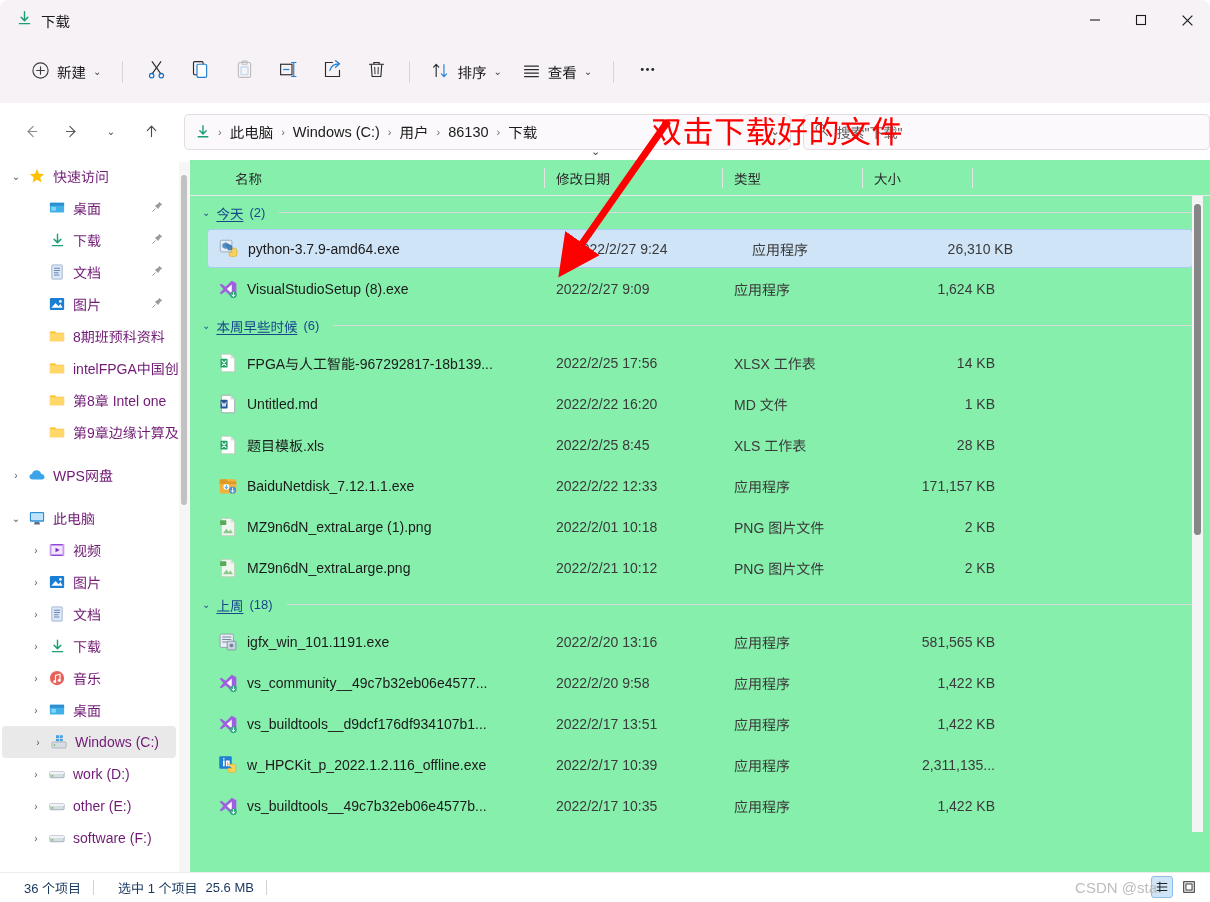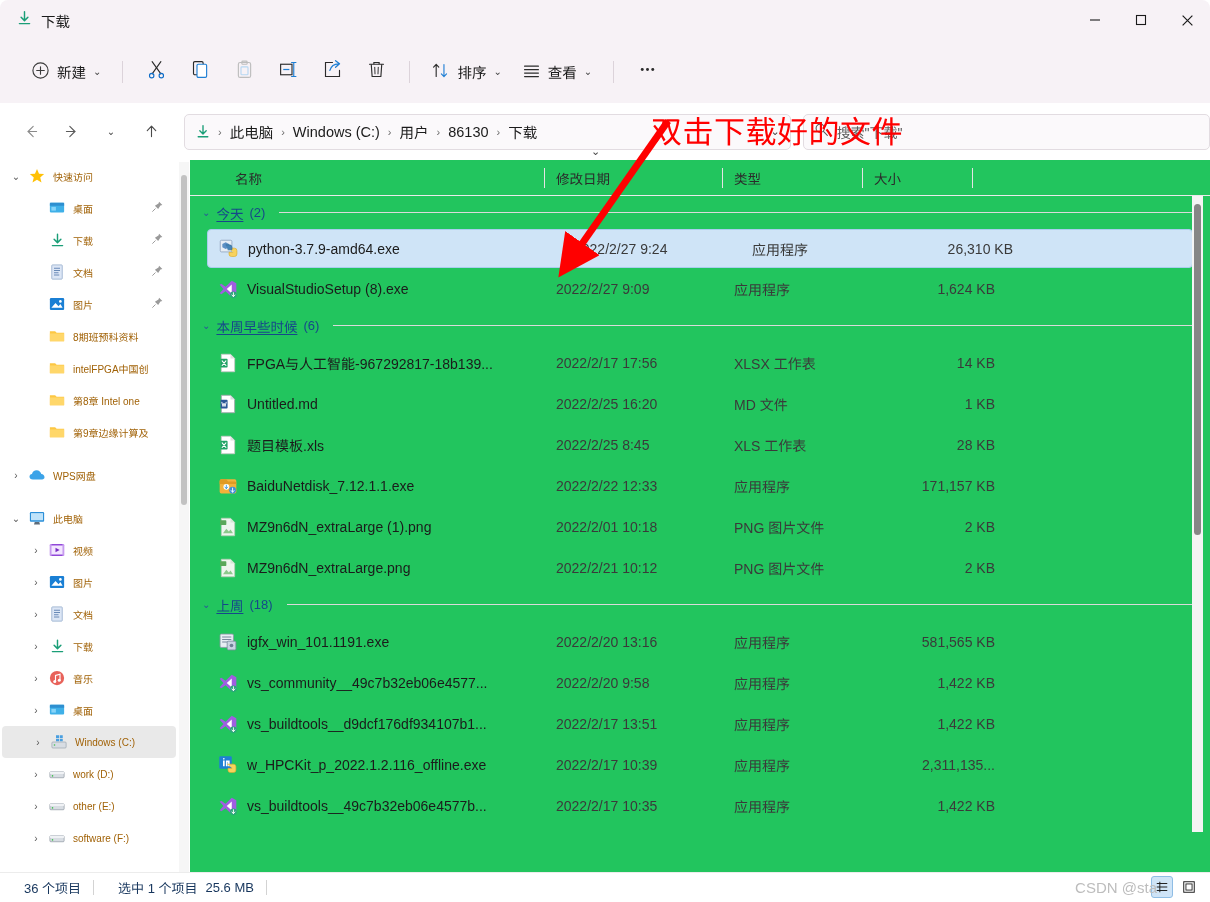--- a/index.html
+++ b/index.html
@@ -136,21 +136,21 @@
   .sb-twist {
     width: 20px; min-width: 20px; text-align: center;
     font-size: 10px; color: #5a5a5a;
   }
   .sb-ico {
     width: 22px; min-width: 22px; height: 18px;
     display: flex; align-items: center; justify-content: center;
     margin-right: 5px;
   }
   .sb-label {
-    font-size: 10px; color: #a16207; white-space: nowrap;
+    font-size: 14px; color: #701a75; white-space: nowrap;
     overflow: hidden;
   }
   .sb-pin { position: absolute; right: 16px; color: #9a9a9a; }
   .sb-indent { padding-left: 26px; }
   .sb-gap { height: 11px; }
 
   .sb-scroll {
     position: absolute; left: 179px; top: 162px;
     width: 10px; height: 710px;
     background: #f6f6f6;
@@ -158,21 +158,21 @@
   .sb-thumb {
     position: absolute; left: 181px; top: 175px;
     width: 6px; height: 330px;
     background: #c2c2c2; border-radius: 3px;
   }
 
   
   .pane {
     position: absolute; left: 190px; top: 160px;
     width: 1020px; height: 712px;
-    background: #22c55e;
+    background: #86efac;
   }
   .colhdr {
     position: relative;
     height: 36px;
     display: flex; align-items: center;
     border-bottom: 1px solid #eaeaea;
   }
   .col {
     font-size: 13.5px; color: #2b2b2b;
     height: 36px; display: flex; align-items: center;
@@ -807,37 +807,37 @@
             <span>
               <svg class="fico" viewBox="0 0 24 24">
                 <path d="M4 1.5 L15 1.5 L20 6.5 L20 22.5 L4 22.5 Z" fill="#ffffff" stroke="#c7c7c7" stroke-width="1"></path>
                 <path d="M15 1.5 L20 6.5 L15 6.5 Z" fill="#e0e0e0"></path>
                 <rect x="3" y="7" width="8.5" height="10.5" rx="1" fill="#21a366"></rect>
                 <path d="M5 9.5 L9.5 15 M9.5 9.5 L5 15" stroke="#ffffff" stroke-width="1.3" stroke-linecap="round"></path>
               </svg>
             </span>
             <span>FPGA与人工智能-967292817-18b139...</span>
           </div>
-          <div class="d-cell cell">2022/2/17 17:56</div>
+          <div class="d-cell cell">2022/2/25 17:56</div>
           <div class="t-cell cell">XLSX 工作表</div>
           <div class="s-cell cell">14 KB</div>
         </div>
         <div class="row">
           <div class="n-cell cell">
             <span>
               <svg class="fico" viewBox="0 0 24 24">
                 <path d="M4 1.5 L15 1.5 L20 6.5 L20 22.5 L4 22.5 Z" fill="#ffffff" stroke="#9aa0a6" stroke-width="1"></path>
                 <path d="M15 1.5 L20 6.5 L15 6.5 Z" fill="#dadce0"></path>
                 <rect x="3" y="7" width="8.5" height="10.5" rx="1" fill="#2b5797"></rect>
                 <path d="M4.5 9.5 L6 15 L7.2 11 L8.4 15 L9.9 9.5" stroke="#ffffff" stroke-width="1.1" fill="none" stroke-linejoin="round"></path>
               </svg>
             </span>
             <span>Untitled.md</span>
           </div>
-          <div class="d-cell cell">2022/2/25 16:20</div>
+          <div class="d-cell cell">2022/2/22 16:20</div>
           <div class="t-cell cell">MD 文件</div>
           <div class="s-cell cell">1 KB</div>
         </div>
         <div class="row">
           <div class="n-cell cell">
             <span>
               <svg class="fico" viewBox="0 0 24 24">
                 <path d="M4 1.5 L15 1.5 L20 6.5 L20 22.5 L4 22.5 Z" fill="#ffffff" stroke="#c7c7c7" stroke-width="1"></path>
                 <path d="M15 1.5 L20 6.5 L15 6.5 Z" fill="#e0e0e0"></path>
                 <rect x="3" y="7" width="8.5" height="10.5" rx="1" fill="#21a366"></rect>

